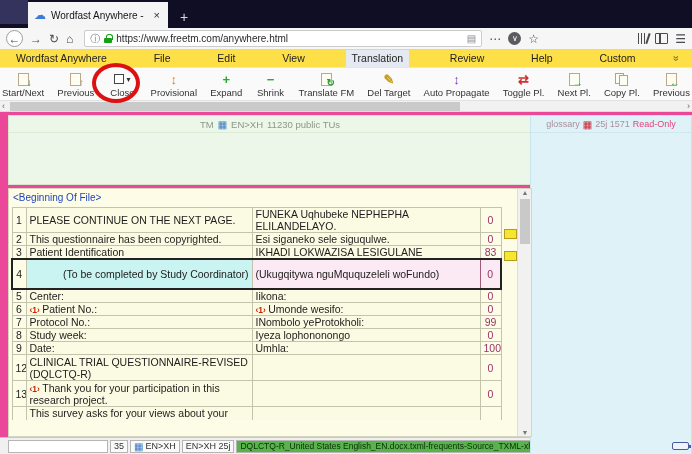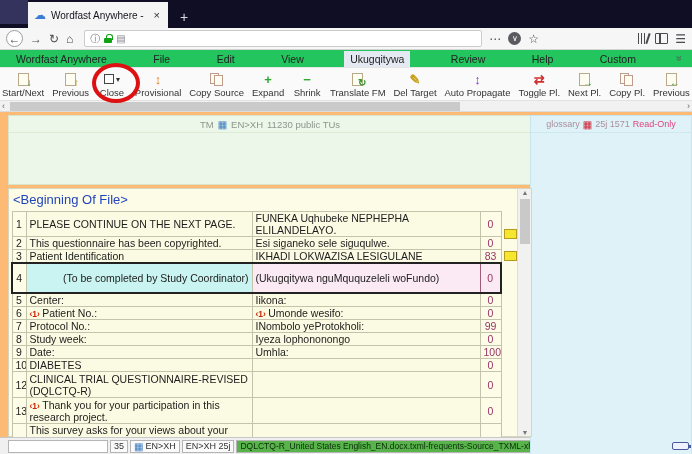--- a/index.html
+++ b/index.html
@@ -36,22 +36,22 @@
   .pocket { width:13px; height:13px; border-radius:50%; background:#5a5a5f; color:#fff;
     font-size:8px; display:flex; align-items:center; justify-content:center; }
   .lib-ic { display:flex; gap:1.5px; align-items:flex-end; height:11px; }
   .lib-ic i { display:block; width:1.5px; height:11px; background:#4a4a4f; }
   .lib-ic i.sl { transform:rotate(18deg); }
   .sidebar-ic { width:13px; height:11px; border:1.5px solid #4a4a4f; border-radius:1px; position:relative; }
   .sidebar-ic:before { content:""; position:absolute; top:0; bottom:0; left:3px; width:1.5px; background:#4a4a4f; }
   .spacer { flex:1; }
 
   
-  .menubar { height:18px; background:#22c55e; border-bottom:1px solid #e6e6e6;
-    display:flex; align-items:center; justify-content:space-between; padding:0 10px; font-size:10.5px; color:#222; }
+  .menubar { height:18px; background:#fde047; border-bottom:1px solid #e6e6e6;
+    display:flex; justify-content:space-between; padding:0 10px; font-size:10.5px; color:#222; }
   .menu-item { padding:2px 6px; white-space:nowrap; }
   .menu-item.active { background:#e4e9f2; }
   .menu-chevron { color:#555; font-size:10px; transform:rotate(-90deg); }
 
   
   .toolbar { height:32px; background:#fafafa; display:flex; justify-content:space-between;
     align-items:center; padding:1px 2px 0; position:relative; overflow:visible; }
   .tool-btn { display:flex; flex-direction:column; align-items:center; gap:0;
     min-width:30px; white-space:nowrap; }
   .tool-icon { height:15px; display:flex; align-items:center; justify-content:center; position:relative; }
@@ -67,35 +67,35 @@
   .annotation-circle { position:absolute; left:92px; top:-5px; width:48px; height:40px;
     border:4px solid #dd1111; border-radius:50%; pointer-events:none; z-index:9; }
 
   
   .hscroll { height:12px; background:#f1f1f1; border-top:1px solid #e2e2e2; border-bottom:1px solid #dcdcdc;
     position:relative; font-size:9px; color:#666; }
   .hs-left { position:absolute; left:2px; top:0; } .hs-right { position:absolute; right:2px; top:0; }
   .hs-thumb { position:absolute; left:10px; top:1px; width:450px; height:9px; background:#cacaca; }
 
   
-  .content { position:relative; height:325px; background:#fdba74;text-decoration:underline; }
+  .content { position:relative; height:325px; background:#ec4899;text-decoration:underline; }
   .tm-panel { position:absolute; left:8px; top:3px; width:524px; height:70px;
     background:#edf7e9; border:1px solid #d5e6cd; }
   .tm-header { height:17px; border-bottom:1px solid #dcebd4; display:flex; align-items:center;
     justify-content:center; gap:4px; font-size:9.5px; color:#8b978b; }
   .grid-ic-blue { color:#3a7bc0; font-size:10px; } .grid-ic-red { color:#cc2233; font-size:10px; }
   .glossary-panel { position:absolute; left:530px; top:3px; width:162px; height:374px;
     background:#def2f8; border:1px solid #c9e5ef; }
   .gl-header { height:17px; border-bottom:1px solid #cfe8f0; display:flex; align-items:center;
     justify-content:center; gap:3px; font-size:9px; color:#aa8f9b; }
   .gl-readonly { color:#e0447a; }
 
   .doc-panel { position:absolute; left:8px; top:76px; width:524px; height:249px;
     background:#fdfde7; border:1px solid #d5d5c0; }
-  .bof { font-size:13px; color:#2244bb; padding:3px 0 4px 4px; }
+  .bof { font-size:10px; color:#2244bb; padding:3px 0 4px 4px; }
   table.doc { border-collapse:collapse; margin-left:2px; table-layout:fixed; width:489px;
     font-size:10.5px; color:#1c1c1c; }
   table.doc td { border:1px solid #c4c4ac; padding:0 3px; vertical-align:middle; overflow:hidden; }
   td.c-num { width:14px; text-align:center; padding:0 1px; background:#fdfde7; }
   td.c-src { width:226px; background:#fbfbe3; }
   td.c-tgt { width:228px; background:#fbfbe3; }
   td.c-score { width:21px; text-align:center; color:#993366; background:#fdfde7; position:relative; overflow:visible; }
   tr.r-normal { height:13px; } tr.r-tall2 { height:26px; } tr.r-active { height:30px; }
   tr.r-active td { border-top:2px solid #222; border-bottom:2px solid #222; }
   tr.r-active td.c-num { border-left:2px solid #222; }
@@ -141,20 +141,21 @@
   <div class="navbar">
     <span class="back-circle">
         <span class="nav-ic">←</span>
       </span>
     <span class="nav-ic">→</span>
     <span class="nav-ic">↻</span>
     <span class="nav-ic">⌂</span>
     <div class="urlbar">
       <span class="info-ic">ⓘ</span>
       <span class="lock"></span>
+      <span class="url-text">https://www.freetm.com/anywhere.html</span>
       <span class="reader-ic">▤</span>
     </div>
     <span class="nav-ic">⋯</span>
     <span class="pocket">∨</span>
     <span class="nav-ic">☆</span>
     <span class="spacer"></span>
     <span class="lib-ic">
         <i></i>
         <i></i>
         <i></i>
@@ -162,21 +163,21 @@
       </span>
     <span class="sidebar-ic"></span>
     <span class="nav-ic">☰</span>
   </div>
 
   <div class="menubar" id="menubar">
     <div class="menu-item">Wordfast Anywhere</div>
       <div class="menu-item">File</div>
       <div class="menu-item">Edit</div>
       <div class="menu-item">View</div>
-      <div class="menu-item active">Ukugqitywa</div>
+      <div class="menu-item active">Translation</div>
       <div class="menu-item">Review</div>
       <div class="menu-item">Help</div>
       <div class="menu-item">Custom</div>
       <span class="menu-chevron">«</span>
   </div>
 
   <div class="toolbar" id="toolbar">
     <div class="annotation-circle"></div>
   <div class="tool-btn">
         <span class="tool-icon">
@@ -201,29 +202,20 @@
             <span class="ic-caret">▾</span>
           </span>
         </span>
         <span class="tool-label">Close</span>
       </div>
       <div class="tool-btn">
         <span class="tool-icon">
           <span class="ic-glyph" style="color: rgb(224, 120, 24);">↕</span>
         </span>
         <span class="tool-label">Provisional</span>
-      </div>
-      <div class="tool-btn">
-        <span class="tool-icon">
-          <span class="ic-pages">
-            <i></i>
-            <b></b>
-          </span>
-        </span>
-        <span class="tool-label">Copy Source</span>
       </div>
       <div class="tool-btn">
         <span class="tool-icon">
           <span class="ic-glyph" style="color: rgb(47, 168, 47);">+</span>
         </span>
         <span class="tool-label">Expand</span>
       </div>
       <div class="tool-btn">
         <span class="tool-icon">
           <span class="ic-glyph" style="color: rgb(47, 168, 47);">−</span>
@@ -360,26 +352,20 @@
               <td class="c-src">Study week:</td>
               <td class="c-tgt">Iyeza lophononongo</td>
               <td class="c-score">0</td>
             </tr>
             <tr class="r-normal">
               <td class="c-num">9</td>
               <td class="c-src">Date:</td>
               <td class="c-tgt">Umhla:</td>
               <td class="c-score">100</td>
             </tr>
-            <tr class="r-normal">
-              <td class="c-num">10</td>
-              <td class="c-src">DIABETES</td>
-              <td class="c-tgt"></td>
-              <td class="c-score">0</td>
-            </tr>
             <tr class="r-tall2">
               <td class="c-num">12</td>
               <td class="c-src">CLINICAL TRIAL QUESTIONNAIRE-REVISED (DQLCTQ-R)</td>
               <td class="c-tgt"></td>
               <td class="c-score">0</td>
             </tr>
             <tr class="r-tall2">
               <td class="c-num">13</td>
               <td class="c-src"><span class="tag">‹1› </span>Thank you for your participation in this research project.</td>
               <td class="c-tgt"></td>

